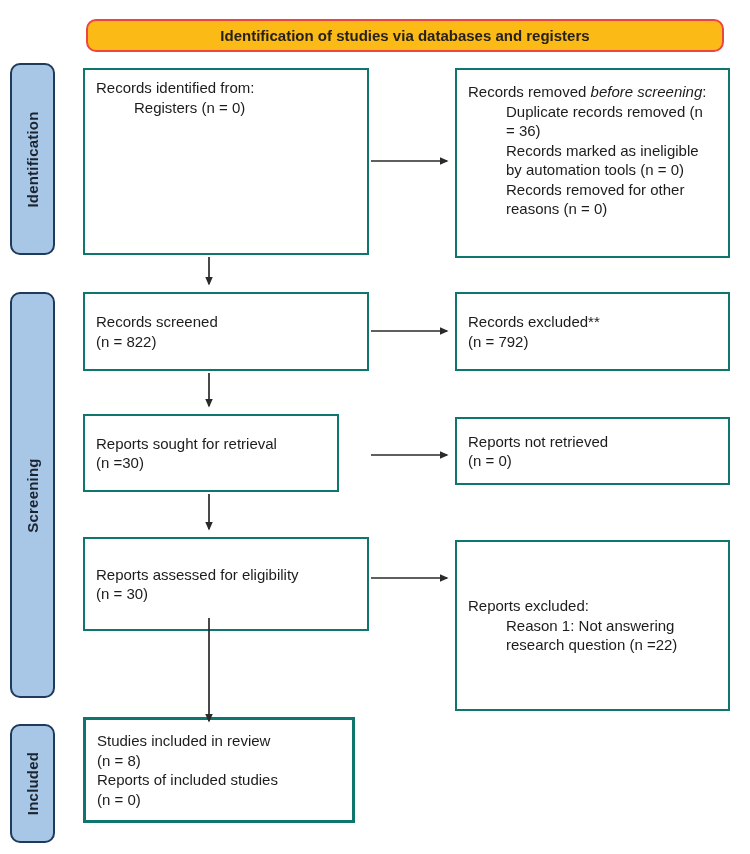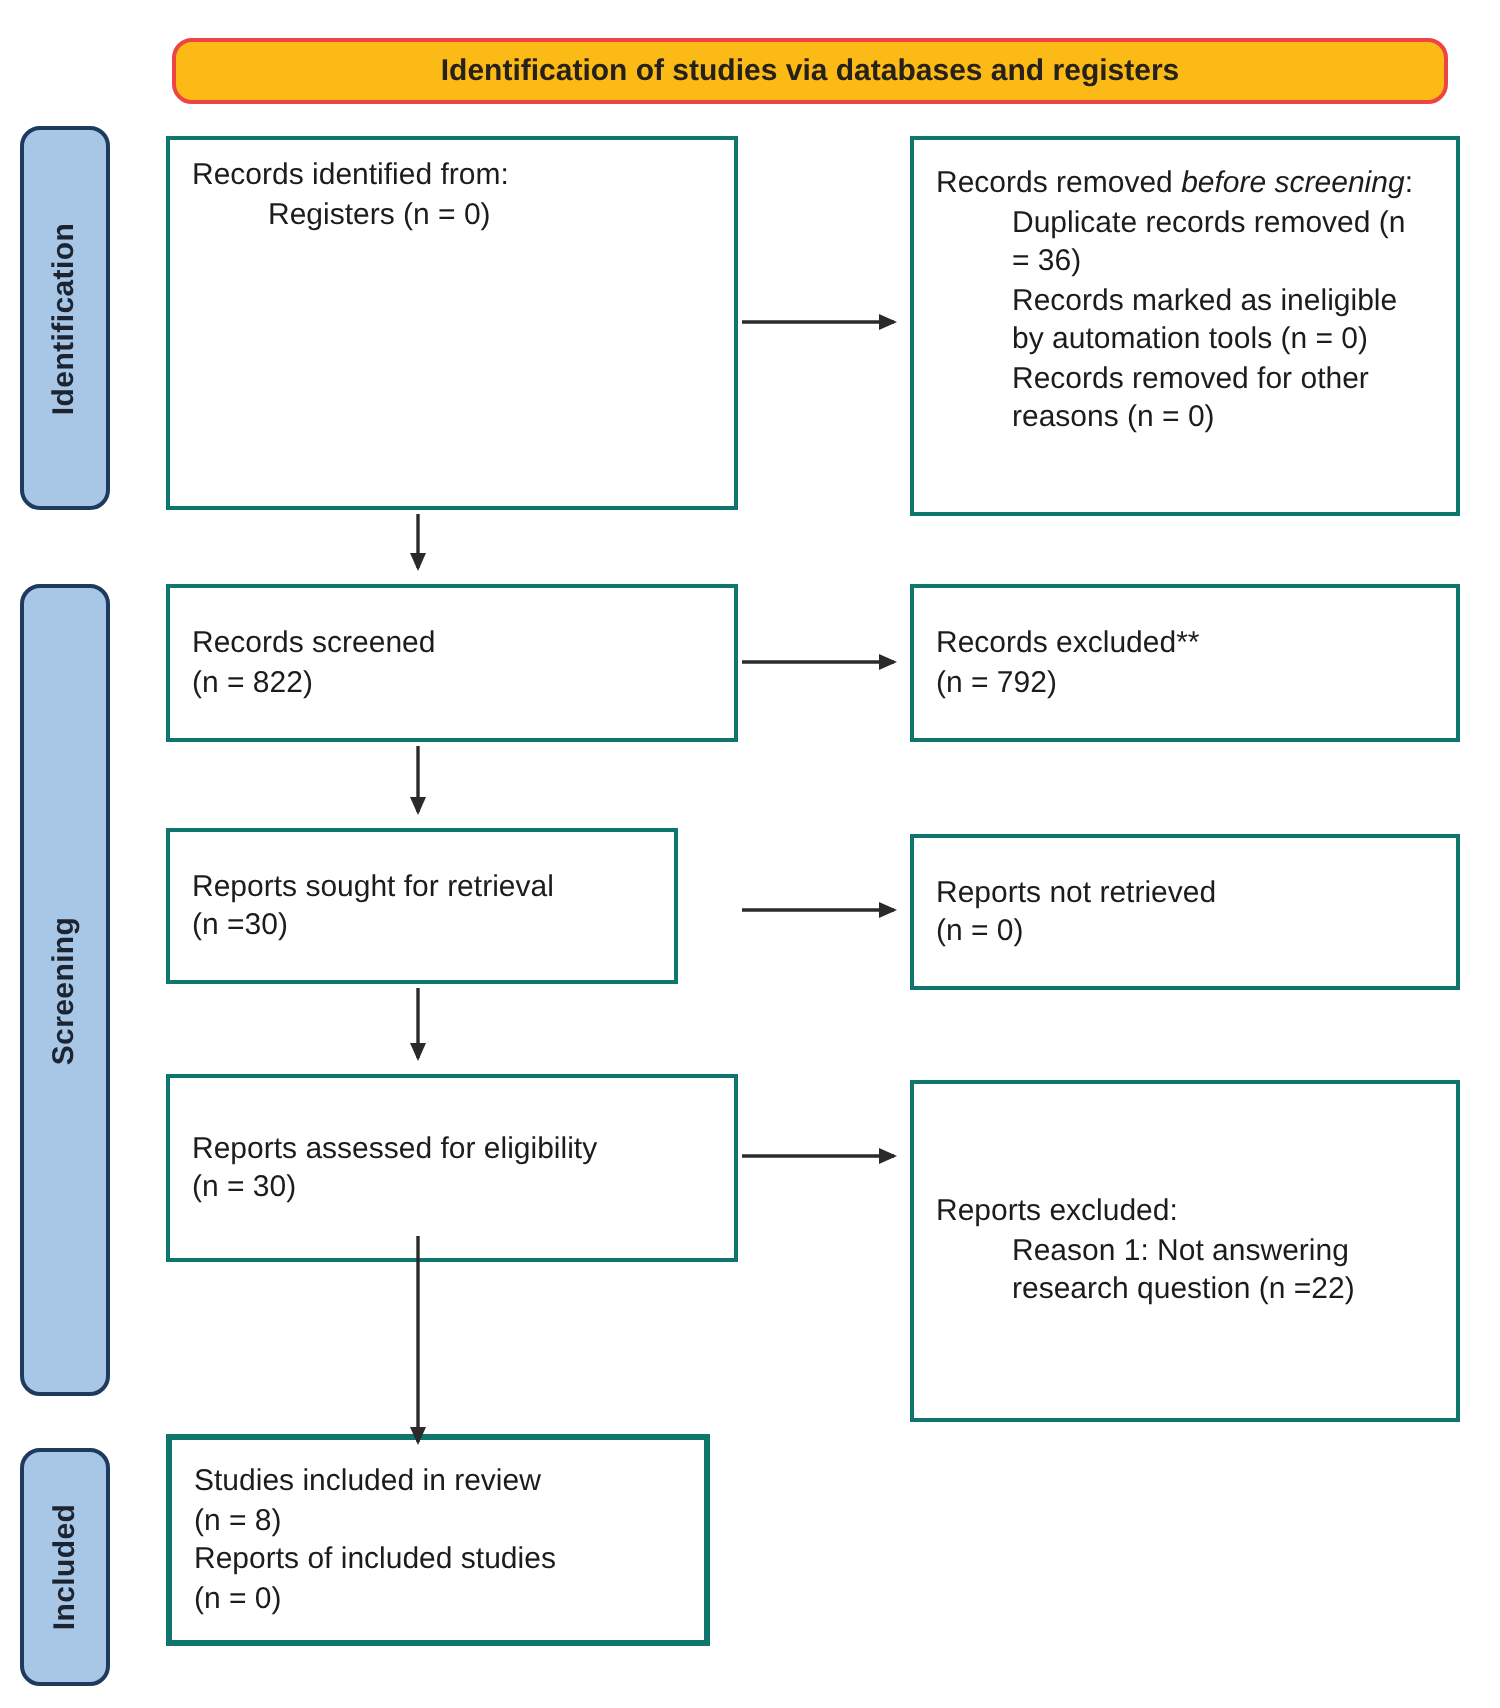--- a/index.html
+++ b/index.html
@@ -63,21 +63,21 @@
   }
   .box .line   { }
   .box .indent { padding-left: 38px; }
   .box em { font-style: italic; }
 
   .box-identified      { left: 83px;  top: 68px;  width: 286px; height: 187px; justify-content: flex-start; }
   .box-removed         { left: 455px; top: 68px;  width: 275px; height: 190px; justify-content: flex-start; padding-top: 12px; }
   .box-screened        { left: 83px;  top: 292px; width: 286px; height: 79px;  justify-content: center; }
   .box-excluded        { left: 455px; top: 292px; width: 275px; height: 79px;  justify-content: center; }
   .box-sought          { left: 83px;  top: 414px; width: 256px; height: 78px;  justify-content: center; }
-  .box-not-retrieved   { left: 455px; top: 417px; width: 275px; height: 78px;  justify-content: center; }
+  .box-not-retrieved   { left: 455px; top: 417px; width: 275px; height: 68px;  justify-content: center; }
   .box-assessed        { left: 83px;  top: 537px; width: 286px; height: 94px;  justify-content: center; }
   .box-rep-excluded    { left: 455px; top: 540px; width: 275px; height: 171px; justify-content: center; }
   .box-included        { left: 83px;  top: 717px; width: 272px; height: 106px; justify-content: center; border-width: 3px; }
 
   .box-removed .indent      { max-width: 248px; }
   .box-rep-excluded .indent { max-width: 238px; }
 
   
   .arrows {
     position: absolute;

